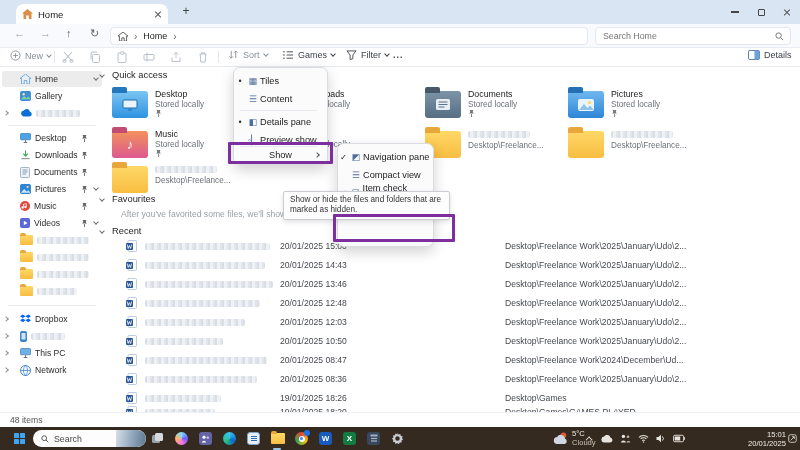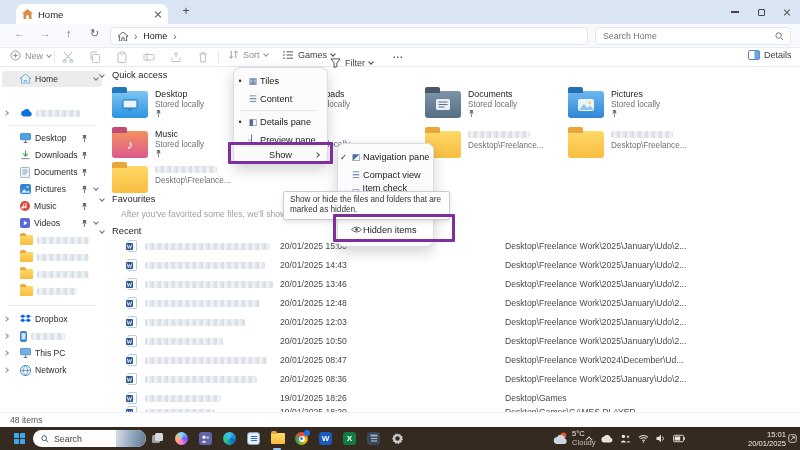--- a/index.html
+++ b/index.html
@@ -199,21 +199,21 @@
     <span>Sort</span>
       <span class="caret"></span>
   </div>
   <div class="tbtn" style="left:282px;">
     <svg width="12" height="10" viewBox="0 0 13 11">
         <path d="M1 2 h2 M5 2 h7 M1 5.5 h2 M5 5.5 h7 M1 9 h2 M5 9 h7" stroke="#3e434a" fill="none"></path>
       </svg>
     <span>Games</span>
       <span class="caret"></span>
   </div>
-  <div class="tbtn" style="left:330px;margin-top:8px;">
+  <div class="tbtn" style="left:346px;">
     <svg width="11" height="10" viewBox="0 0 12 11">
         <path d="M1 1 h10 L7.5 5.5 V9.5 L4.5 10.5 V5.5 Z" fill="none" stroke="#3e434a"></path>
       </svg>
     <span>Filter</span>
       <span class="caret"></span>
   </div>
   <div class="tbtn" style="left:393px;font-weight:bold;letter-spacing:1px;">
       <span>...</span>
     </div>
   <div class="tbtn" style="left:748px;">
@@ -229,20 +229,29 @@
 
   <div class="srow sel" style="top:4px;">
     <span style="width:14px;"></span>
     <svg width="11" height="10" viewBox="0 0 11 10">
         <path d="M5.5 0 L11 4.5 H9.5 V10 H6.8 V6.5 H4.2 V10 H1.5 V4.5 H0 Z" fill="#e9eef3" stroke="#5a9fd6" stroke-width="0.8"></path>
       </svg>
     <span class="lbl">Home</span>
     <span class="chevd chev-r"></span>
   </div>
 
+  <div class="srow" style="top:21px;">
+    <span style="width:14px;"></span>
+    <svg width="11" height="10" viewBox="0 0 12 11">
+        <rect width="12" height="11" rx="2" fill="#3f8fd6"></rect>
+        <circle cx="4" cy="3.6" r="1.3" fill="#ffe08a"></circle>
+        <path d="M1 9 L4.5 5.5 L7 8 L9 6 L11 8 V9 Z" fill="#7fd4a0"></path>
+      </svg>
+    <span class="lbl">Gallery</span>
+  </div>
 
   <div class="srow" style="top:38px;">
     <span class="exp"></span>
       <span style="width:4px;"></span>
     <svg width="12" height="8" viewBox="0 0 14 9">
         <path d="M4 8.5 a3.5 3.5 0 0 1 0.4-6.9 A4 4 0 0 1 11.6 3 a2.8 2.8 0 0 1-0.4 5.5 Z" fill="#0b6fd6"></path>
       </svg>
     <span class="blur" style="width:44px;"></span>
   </div>
   <div class="ssep" style="top:58px;"></div>
@@ -621,21 +630,21 @@
     </div>
   <div class="msep" style="top:42px;"></div>
   <div class="mrow" style="top:45px;">
       <span class="bullet">•</span>
       <span class="mic">◧</span>
       <span>Details pane</span>
     </div>
   <div class="mrow" style="top:63px;">
       <span class="bullet"></span>
       <span class="mic">◦▏</span>
-      <span>Preview pane</span>
+      <span>Preview show</span>
     </div>
   <div class="msep" style="top:78px;"></div>
   <div class="mrow" style="top:78px;justify-content:center;">
       <span>Show</span>
       <span class="mchev"></span>
     </div>
 </div>
 
 <div class="menu sub-menu">
   <div class="mrow" style="top:4px;">
@@ -646,28 +655,20 @@
   <div class="mrow" style="top:22px;">
       <span class="chk"></span>
       <span class="mic">☰</span>
       <span>Compact view</span>
     </div>
   <div class="mrow" style="top:40px;">
       <span class="chk">✓</span>
       <span class="mic">☑</span>
       <span>Item check boxes</span>
     </div>
-  <div class="mrow" style="top:75px;height:22px;background:#fff;">
-    <span class="chk"></span>
-    <span class="mic"><svg width="11" height="7" viewBox="0 0 11 7">
-          <path d="M0.5 3.5 Q5.5 -1.5 10.5 3.5 Q5.5 8.5 0.5 3.5 Z" fill="none" stroke="#555" stroke-width="0.9"></path>
-          <circle cx="5.5" cy="3.5" r="1.4" fill="#555"></circle>
-        </svg></span>
-    <span>Hidden items</span>
-  </div>
 </div>
 
 <div class="tooltip">Show or hide the files and folders that are marked as hidden.</div>
 
 <div class="hl hl-show"></div>
 <div class="hl hl-hidden"></div>
 
 <div class="taskbar">
   <div class="start">
       <i></i>

